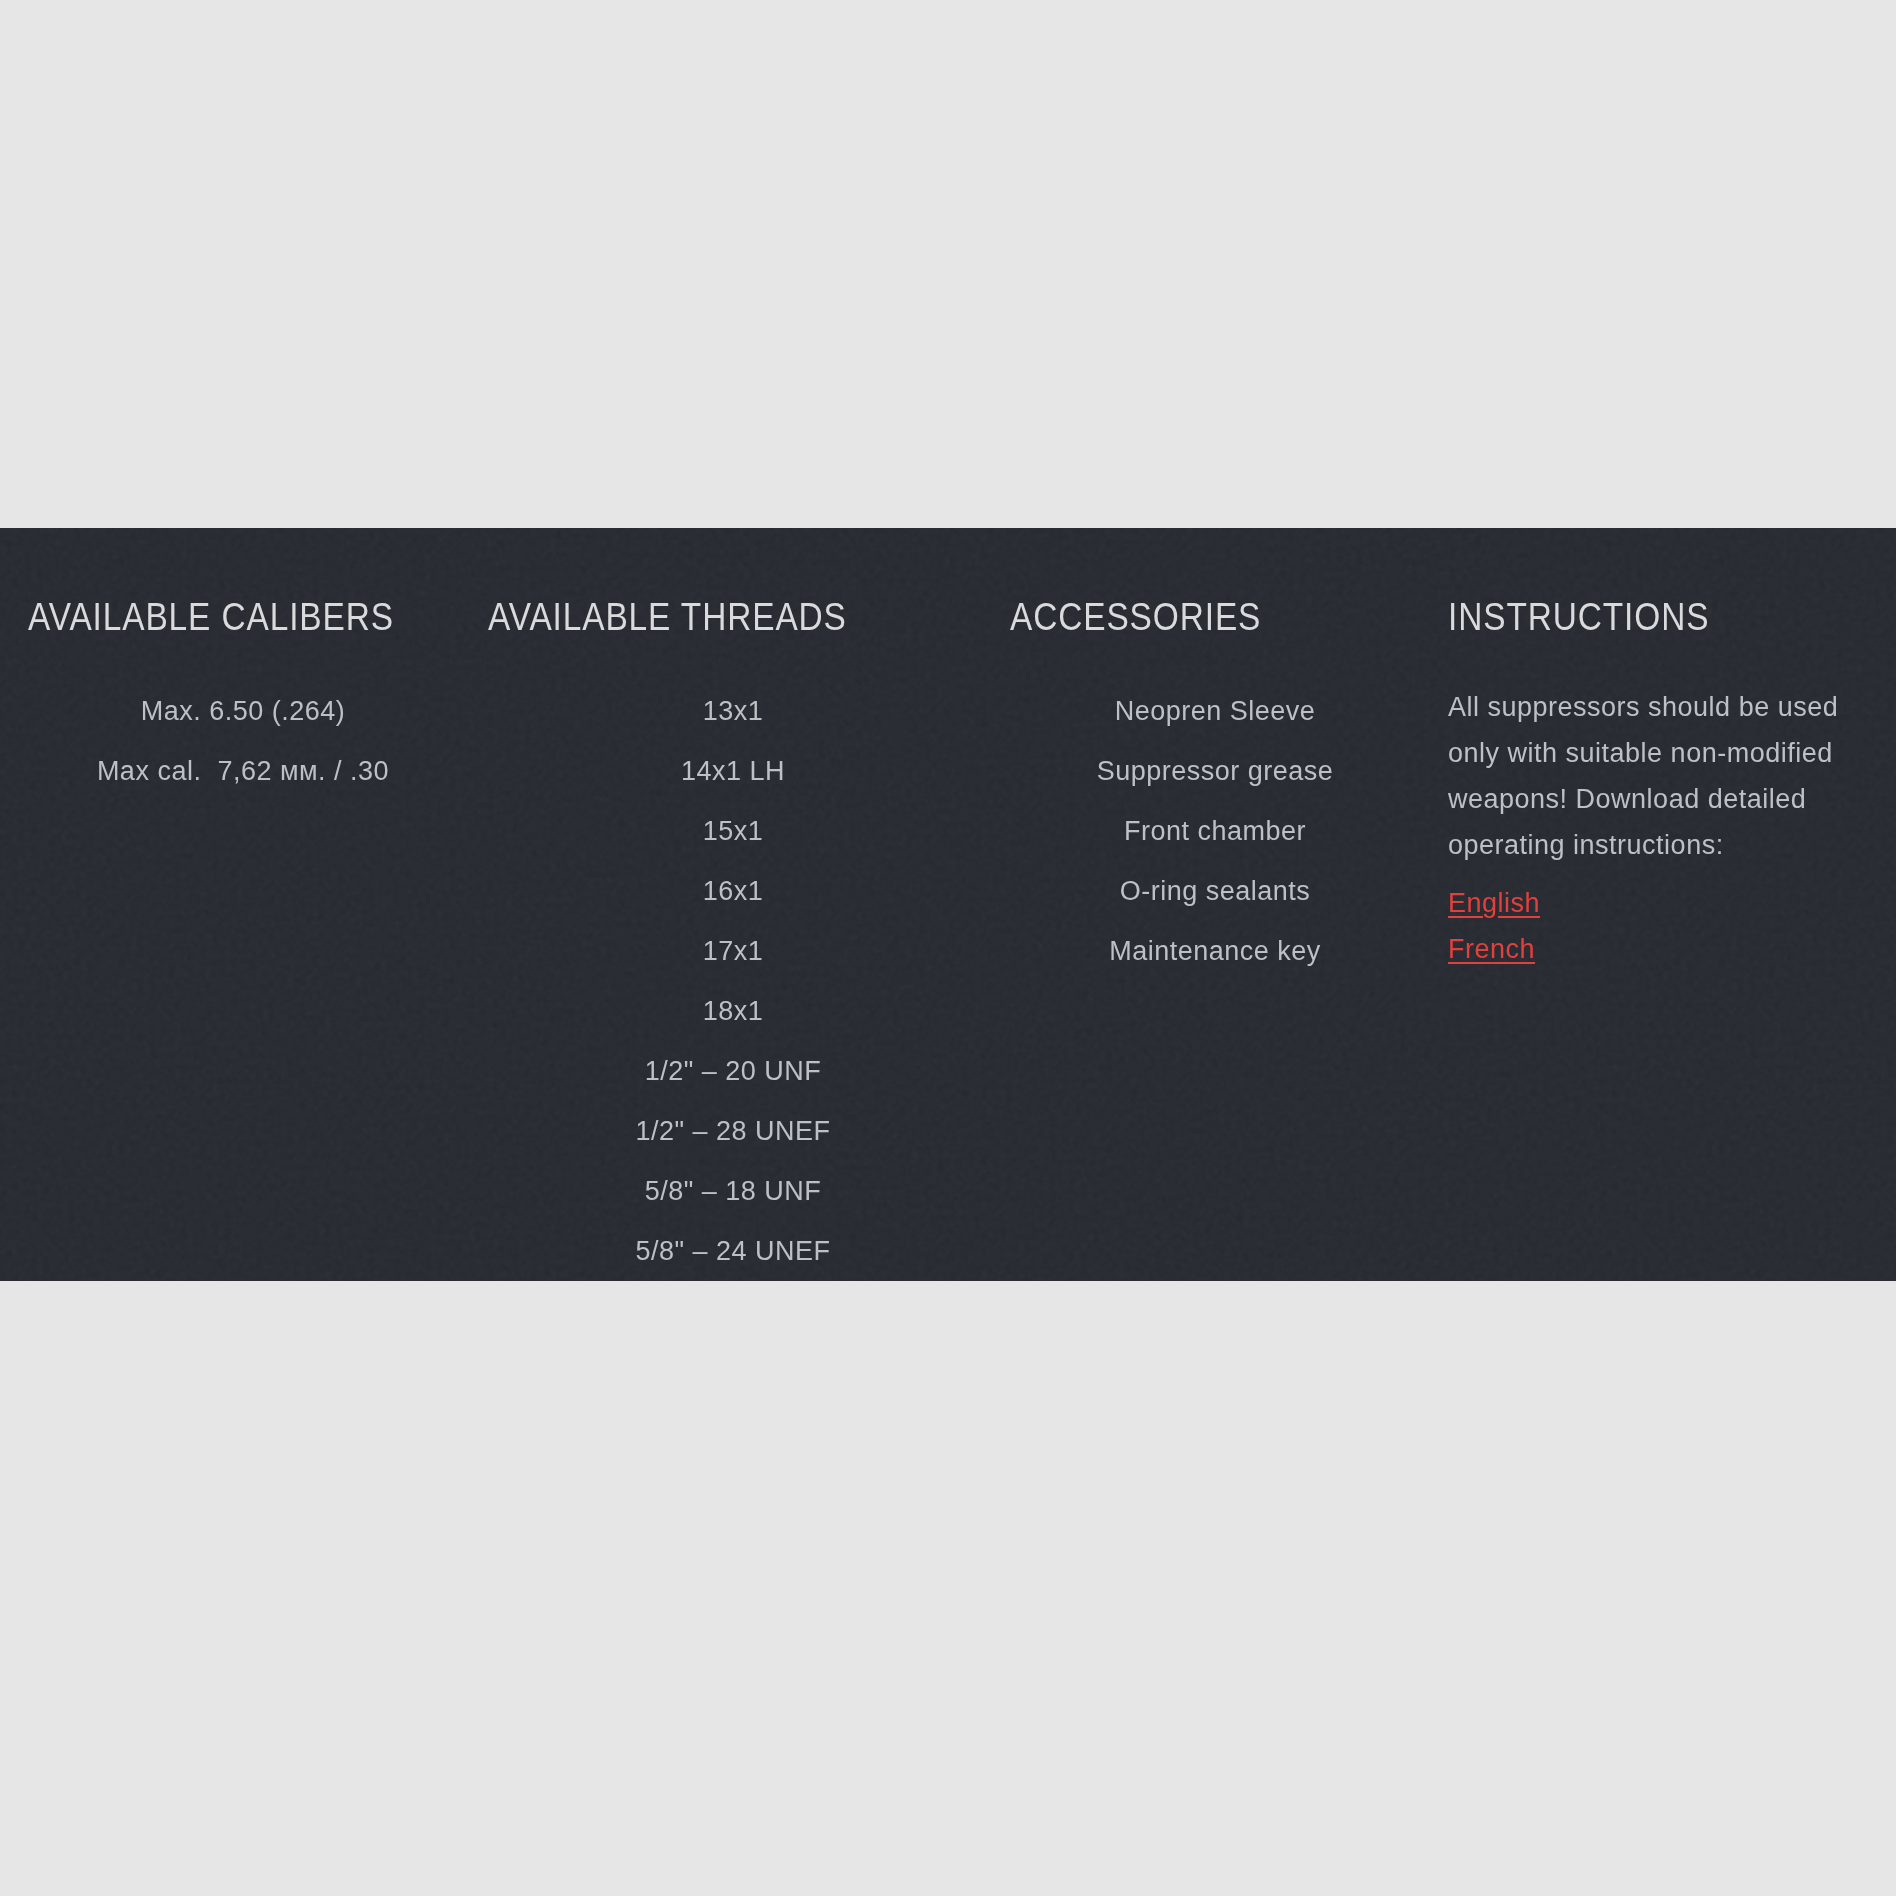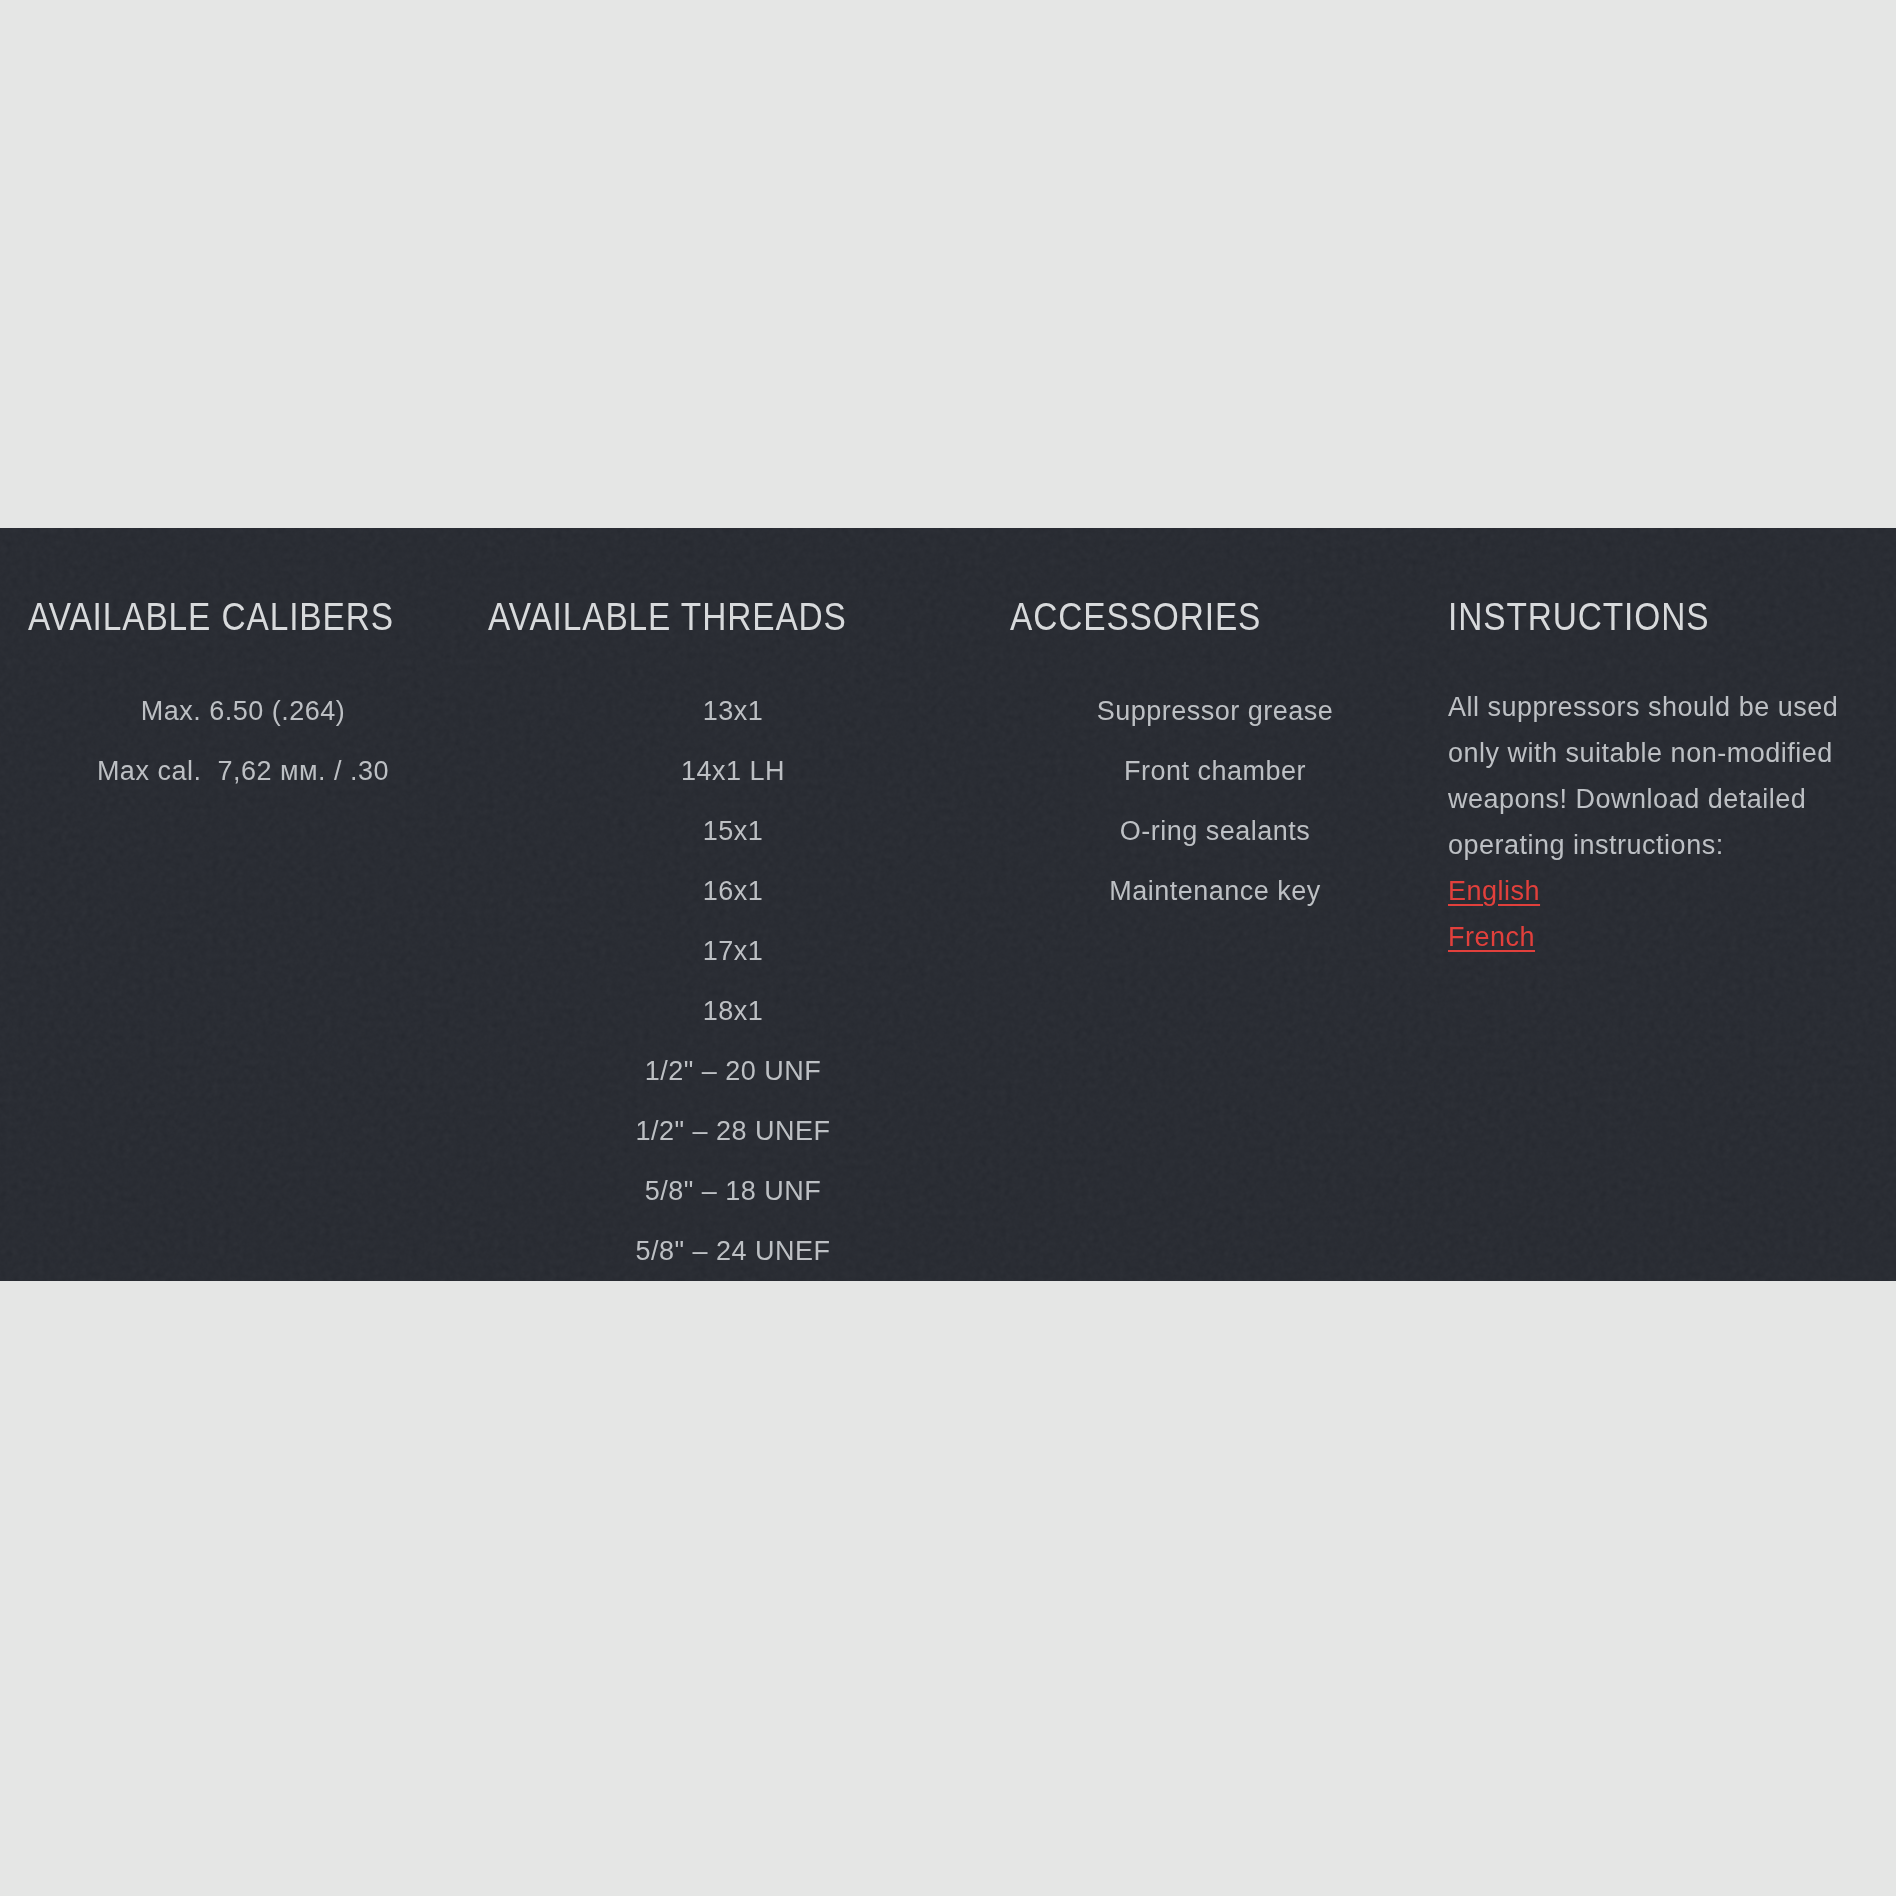--- a/index.html
+++ b/index.html
@@ -57,21 +57,21 @@
   }
   .items li {
     font-size: 27px;
     line-height: 60px;
     font-weight: 300;
     color: #bdc0c4;
     letter-spacing: 0.5px;
     white-space: pre;
   }
   .para {
-    margin: 48px 0 0 0;
+    margin: 48px 0 12px 0;
   }
   .para span {
     display: block;
     font-size: 27px;
     line-height: 46px;
     font-weight: 300;
     color: #bdc0c4;
     letter-spacing: 0.5px;
     white-space: pre;
   }
@@ -122,20 +122,21 @@
       <li>1/2" – 20 UNF</li>
       <li>1/2" – 28 UNEF</li>
       <li>5/8" – 18 UNF</li>
       <li>5/8" – 24 UNEF</li>
     </ul>
   </section>
 
   <section class="col col-accessories">
     <h2>ACCESSORIES</h2>
     <ul class="items">
+      <li>Neopren Sleeve</li>
       <li>Suppressor grease</li>
       <li>Front chamber</li>
       <li>O-ring sealants</li>
       <li>Maintenance key</li>
     </ul>
   </section>
 
   <section class="col col-instructions">
     <h2>INSTRUCTIONS</h2>
     <div class="para">

